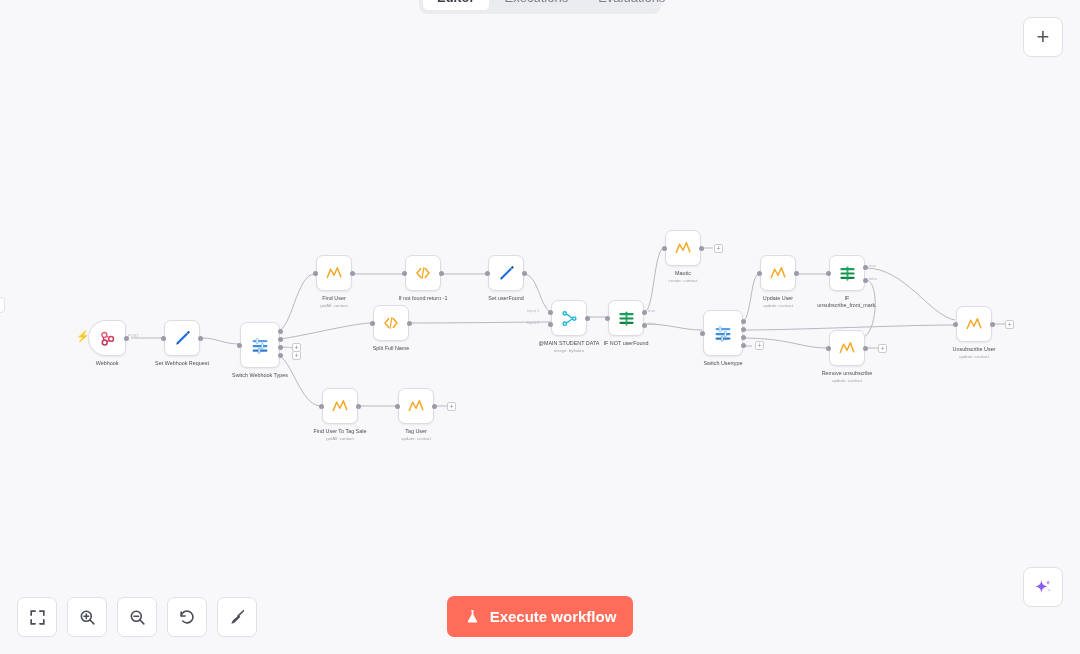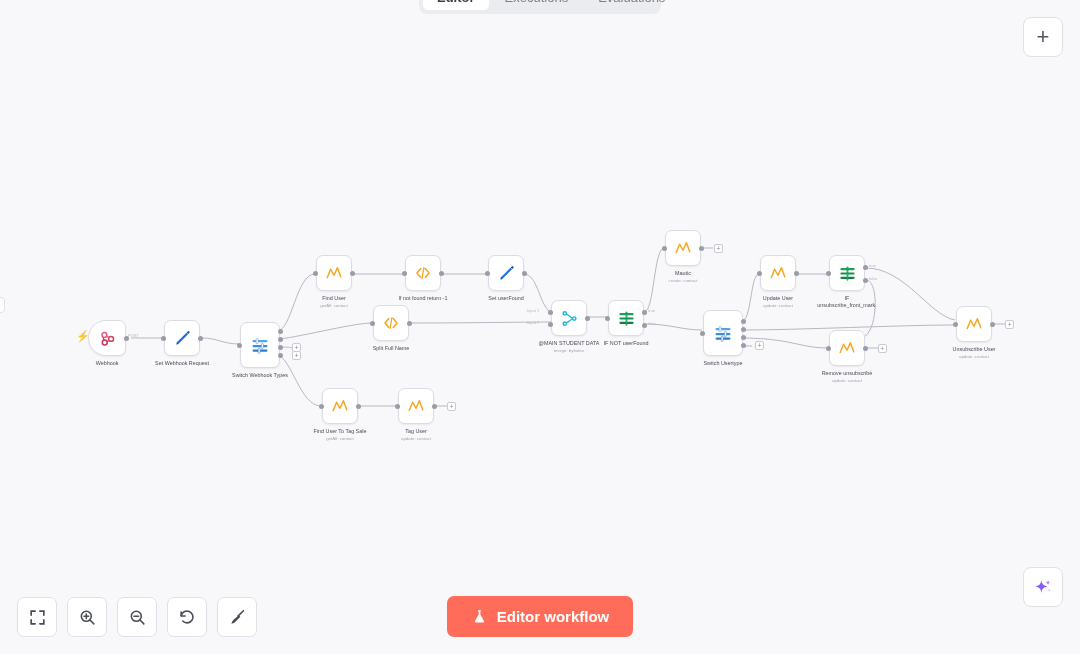--- a/index.html
+++ b/index.html
@@ -498,21 +498,21 @@
         <path d="M19.5 3.4 L12.6 10.3" stroke="#4a4c56" stroke-width="2" stroke-linecap="round" fill="none"></path>
         <path d="M13.6 9 L15.6 11 L9 17.6 C7.6 19 5.6 19.5 4.2 19.9 C4.8 18.4 5.2 16.4 6.6 15 Z" fill="#4a4c56"></path>
       </svg>
     </div>
   </div>
 
   <button class="execute-btn">
     <svg width="17" height="17" viewBox="0 0 24 24">
       <path d="M10 3 H14 V4.6 H13.2 V9.3 L18.3 18.2 A1.6 1.6 0 0 1 16.9 20.6 H7.1 A1.6 1.6 0 0 1 5.7 18.2 L10.8 9.3 V4.6 H10 Z" fill="#ffffff"></path>
     </svg>
-    <span>Editor workflow</span>
+    <span>Execute workflow</span>
   </button>
 
   <div class="corner-btn add">
     <span>+</span>
   </div>
   <div class="corner-btn ai">
     <svg width="21" height="21" viewBox="0 0 24 24">
       <path d="M9.6 3.4 C10.4 8.2 11.6 9.6 16.2 10.8 C11.6 12 10.4 13.4 9.6 18.2 C8.8 13.4 7.6 12 3 10.8 C7.6 9.6 8.8 8.2 9.6 3.4 Z" fill="#8b5cf6"></path>
       <path d="M17.2 3 C17.6 5.1 18 5.7 20 6.2 C18 6.7 17.6 7.3 17.2 9.4 C16.8 7.3 16.4 6.7 14.4 6.2 C16.4 5.7 16.8 5.1 17.2 3 Z" fill="#c084fc"></path>
       <path d="M18.5 13.2 C18.8 14.5 19 14.9 20.3 15.2 C19 15.5 18.8 15.9 18.5 17.2 C18.2 15.9 18 15.5 16.7 15.2 C18 14.9 18.2 14.5 18.5 13.2 Z" fill="#d8b4fe"></path>

